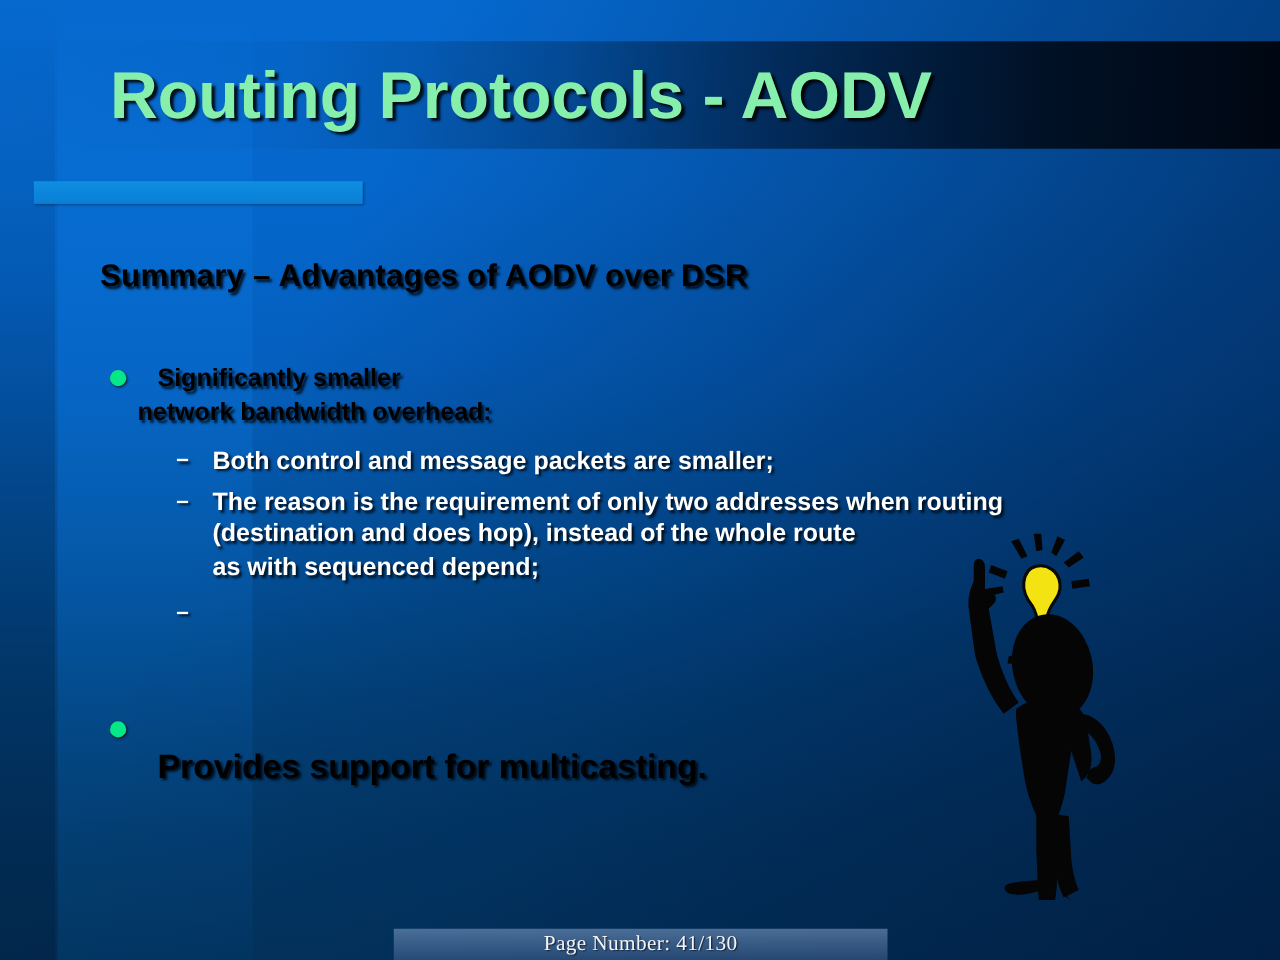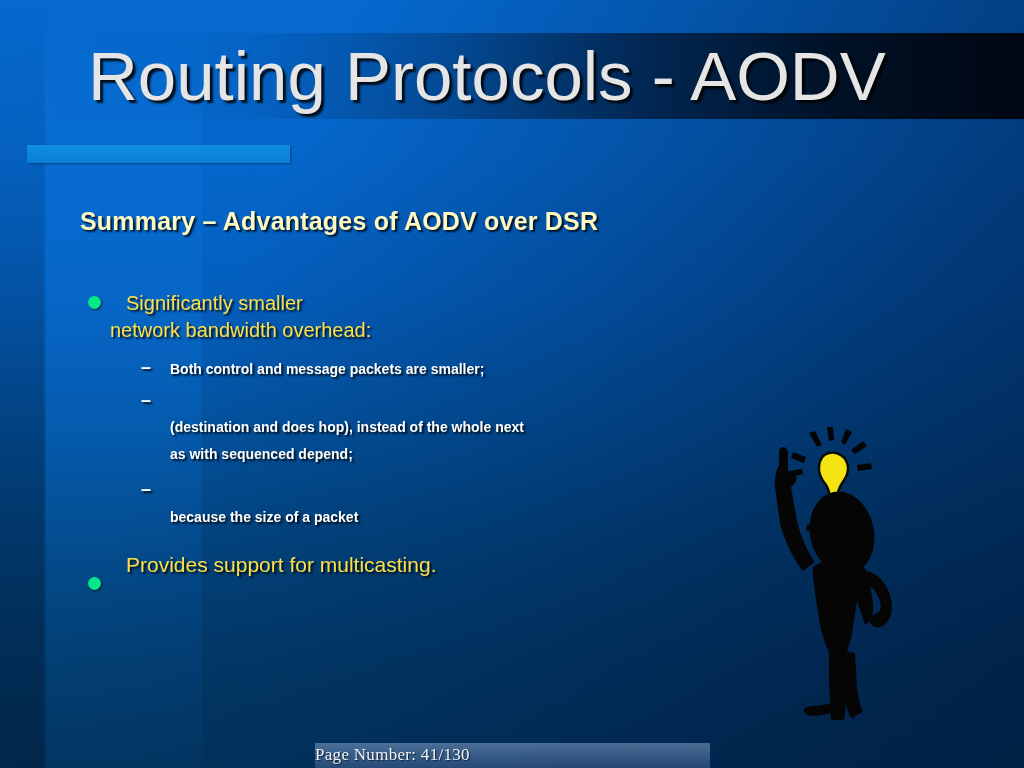--- a/index.html
+++ b/index.html
@@ -82,24 +82,24 @@
         rgba(1,30,66,0.35) 44%,
         rgba(1,20,46,0.72) 64%,
         rgba(0,12,28,0.92) 82%,
         rgba(0,6,16,0.98) 100%);
   }
   .slide-title {
     position: absolute;
     left: 88px;
     top: 44px;
     width: 880px;
-    font-size: 69px;
+    font-size: 53px;
     line-height: 66px;
-    font-weight: normal;
-    color: #e5e5e5;
+    font-weight: bold;
+    color: #86efac;
     letter-spacing: 0px;
     text-shadow: 3px 3px 2px rgba(0,0,0,0.85);
     white-space: nowrap;
   }
 
   
   .accent-bar {
     position: absolute;
     left: 27px;
     top: 145px;
@@ -116,46 +116,46 @@
     top: 0;
     width: 1024px;
     height: 768px;
   }
   .subhead {
     position: absolute;
     left: 80px;
     top: 207px;
     font-size: 25px;
     font-weight: bold;
-    color: #fef9c3;
+    color: #000000;
     letter-spacing: 0.2px;
     text-shadow: 2px 2px 2px rgba(0,0,0,0.8);
     white-space: nowrap;
   }
 
   .bullet-l1 {
     position: absolute;
-    color: #fde047;
+    color: #000000;
     font-size: 20px;
-    font-weight: normal;
+    font-weight: bold;
     line-height: 26px;
     text-shadow: 2px 2px 2px rgba(0,0,0,0.8);
   }
   .bullet-dot {
     position: absolute;
     width: 13px;
     height: 13px;
     border-radius: 50%;
     background: #06e888;
     box-shadow: 1px 1px 2px rgba(0,0,0,0.7);
   }
   .bullet-l2 {
     position: absolute;
     color: #ffffff;
-    font-size: 14px;
+    font-size: 20px;
     font-weight: bold;
     line-height: 25px;
     text-shadow: 2px 2px 2px rgba(0,0,0,0.8);
   }
   .dash-mark {
     position: absolute;
     color: #ffffff;
     font-size: 18px;
     font-weight: bold;
     text-shadow: 2px 2px 2px rgba(0,0,0,0.8);
@@ -181,20 +181,21 @@
     background: linear-gradient(180deg,
         rgba(120,150,190,0.62) 0%,
         rgba(96,128,172,0.58) 45%,
         rgba(70,100,146,0.52) 100%);
   }
   .footer-text {
     position: absolute;
     left: 315px;
     top: 745px;
     width: 395px;
+    text-align: center;
     font-family: "Liberation Serif", serif;
     font-size: 17px;
     color: #f2f4f8;
     letter-spacing: 0.3px;
     text-shadow: 1px 1px 1px rgba(0,0,0,0.6);
   }
 </style>
 </head>
 <body>
 
@@ -214,28 +215,28 @@
     <div class="subhead">Summary – Advantages of AODV over DSR</div>
 
     <div class="bullet-dot" style="left:88px; top:296px;"></div>
     <div class="bullet-l1" style="left:126px; top:290px;">Significantly smaller</div>
     <div class="bullet-l1" style="left:110px; top:317px;">network bandwidth overhead:</div>
 
     <div class="dash-mark" style="left:141px; top:357px;">–</div>
     <div class="bullet-l2" style="left:170px; top:357px;"><span>Both control and message packets are smaller;</span></div>
 
     <div class="dash-mark" style="left:141px; top:390px;">–</div>
-    <div class="bullet-l2" style="left:170px; top:415px;"><span>(</span><span class="it">destination</span><span> and </span><span class="it">does hop</span><span>), instead of the whole next</span></div>
+    <div class="bullet-l2" style="left:170px; top:390px;"><span>The reason is the requirement of only two addresses when routing</span></div>
+    <div class="bullet-l2" style="left:170px; top:415px;"><span>(</span><span class="it">destination</span><span> and </span><span class="it">does hop</span><span>), instead of the whole route</span></div>
     <div class="bullet-l2" style="left:170px; top:442px;"><span>as with sequenced depend;</span></div>
 
     <div class="dash-mark" style="left:141px; top:479px;">–</div>
-    <div class="bullet-l2" style="left:170px; top:505px;"><span>because the size of a packet</span></div>
 
     <div class="bullet-dot" style="left:88px; top:577px;"></div>
-    <div class="bullet-l1" style="left:126px; top:552px; font-size:21px;">Provides support for multicasting.</div>
+    <div class="bullet-l1" style="left:126px; top:600px; font-size:27px;">Provides support for multicasting.</div>
 
   </div>
 
   <div class="figure-wrap">
     <svg width="185" height="295" viewBox="0 0 185 295" xmlns="http://www.w3.org/2000/svg">
 
       <g fill="#050505">
         <path d="M72,22 L64,8 L70,6 L77,20 Z"></path>
         <path d="M84,16 L82,2 L88,2 L89,15 Z"></path>
         <path d="M96,17 L101,4 L107,7 L100,20 Z"></path>

